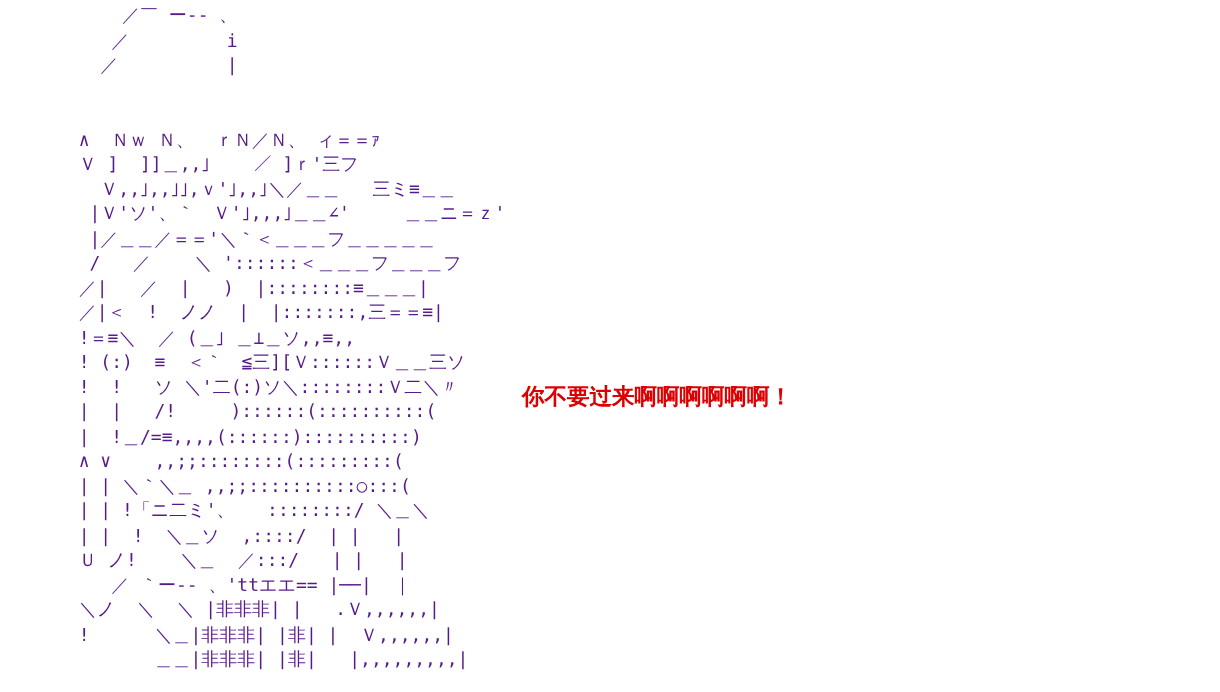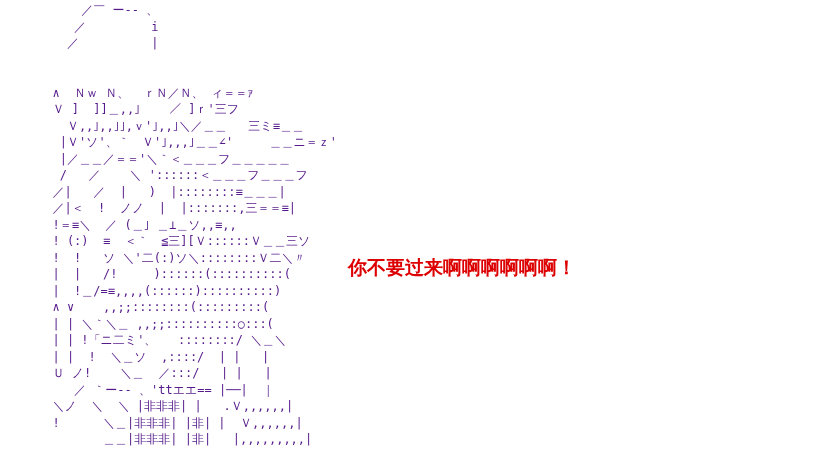--- a/index.html
+++ b/index.html
@@ -17,21 +17,21 @@
     font-family:"DejaVu Sans Mono",monospace;
     font-size:12px;
     line-height:16.5px;
     white-space:pre;
     letter-spacing:0;
   }
   .speech{
     position:absolute;
     left:348px;top:255px;
     font-family:"DejaVu Sans",sans-serif;
-    font-size:19px;
+    font-size:15px;
     font-weight:bold;
     white-space:nowrap;
     text-align:right;
   }
 </style>
 </head>
 <body>
 
 <div class="stage">
   <pre class="aa" style="color: rgb(85, 26, 139);">      ／￣ ー-- 、

